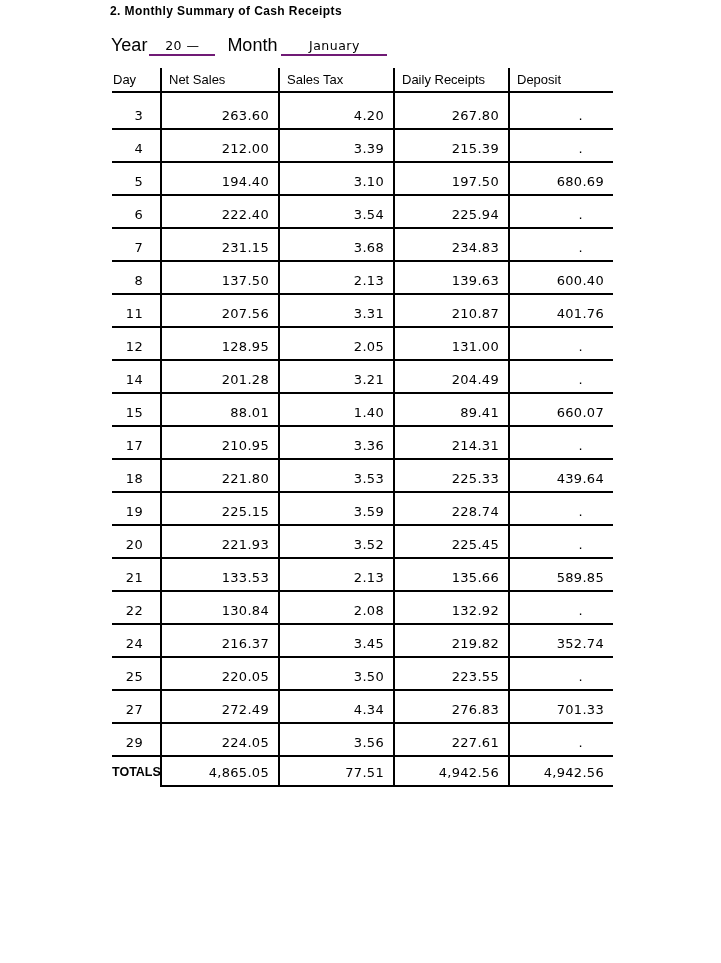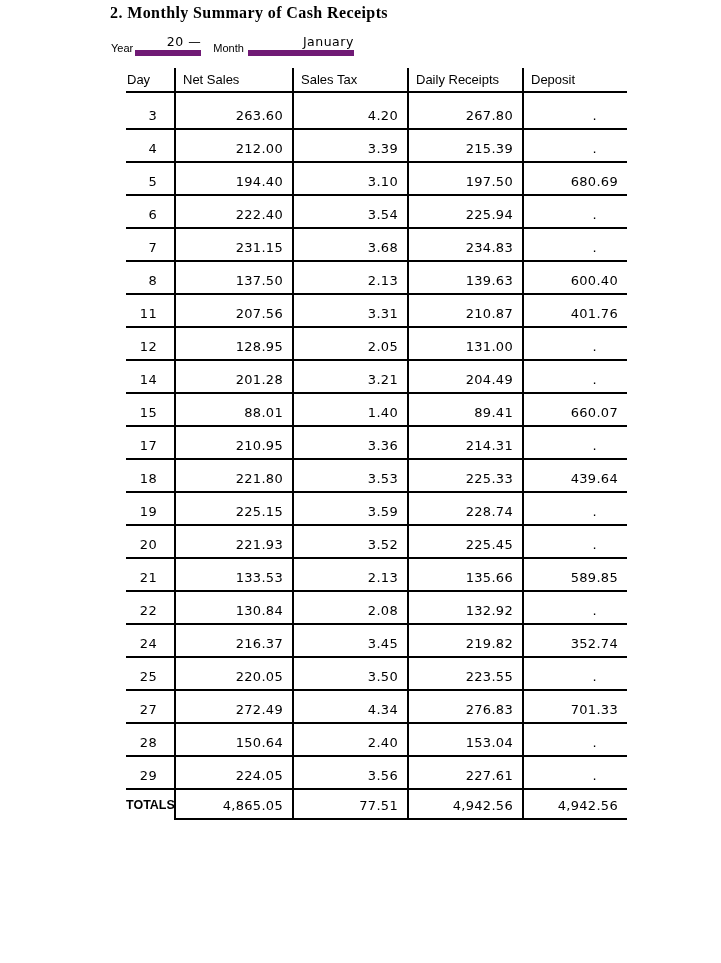--- a/index.html
+++ b/index.html
@@ -3,41 +3,41 @@
 <meta charset="utf-8">
 <style>
   * { margin:0; padding:0; box-sizing:border-box; }
   html, body { background:#ffffff; }
   body {
     width:721px; height:963px; position:relative; overflow:hidden;
     font-family:"Liberation Sans", sans-serif; color:#000;
   }
   .content { position:absolute; left:110px; top:4px; width:502px; }
   .title {
-    font-size:16px; font-weight:bold; letter-spacing:0.4px;
-    font-family:Liberation Serif, serif; white-space:nowrap;
+    font-size:12px; font-weight:bold; letter-spacing:0.4px;
+    font-family:Liberation Sans, sans-serif; white-space:nowrap;
   }
   .meta-line {
     position:absolute; top:32px; left:1px;
     display:flex; align-items:flex-end; height:20px;
   }
-  .meta-label { font-size:11px; line-height:1; padding-bottom:2px; white-space:nowrap; }
+  .meta-label { font-size:18px; line-height:1; padding-bottom:2px; white-space:nowrap; }
   .blank {
-    border-bottom:6px solid #701a75; text-align:center;
-    display:inline-flex; align-items:flex-end; justify-content:flex-end;
+    border-bottom:2px solid #701a75; text-align:center;
+    display:inline-flex; align-items:flex-end; justify-content:center;
   }
   .year-blank { width:66px; margin-left:2px; }
   .month-blank { width:106px; margin-left:4px; }
   .gap { width:12px; }
   .hand {
     font-family:"DejaVu Sans", sans-serif; font-size:12.5px;
     letter-spacing:0.5px; line-height:1; padding-bottom:2px; white-space:nowrap;
   }
   table.ledger {
-    position:absolute; top:64px; left:16px; width:501px;
+    position:absolute; top:64px; left:2px; width:501px;
     border-collapse:collapse; table-layout:fixed;
   }
   col.c-day { width:49px; }
   col.c-net { width:118px; }
   col.c-tax { width:115px; }
   col.c-rec { width:115px; }
   col.c-dep { width:104px; }
   th {
     font-family:"Liberation Sans", sans-serif; font-size:13px; font-weight:normal;
     text-align:left; vertical-align:bottom; height:24px;
@@ -223,27 +223,20 @@
           <td class="dot">.</td>
         </tr>
         <tr>
           <td class="day">27</td>
           <td>272.49</td>
           <td>4.34</td>
           <td>276.83</td>
           <td>701.33</td>
         </tr>
         <tr>
-          <td class="day">28</td>
-          <td>150.64</td>
-          <td>2.40</td>
-          <td>153.04</td>
-          <td class="dot">.</td>
-        </tr>
-        <tr>
           <td class="day">29</td>
           <td>224.05</td>
           <td>3.56</td>
           <td>227.61</td>
           <td class="dot">.</td>
         </tr>
         <tr class="totals">
           <td class="label">TOTALS</td>
           <td>4,865.05</td>
           <td>77.51</td>

